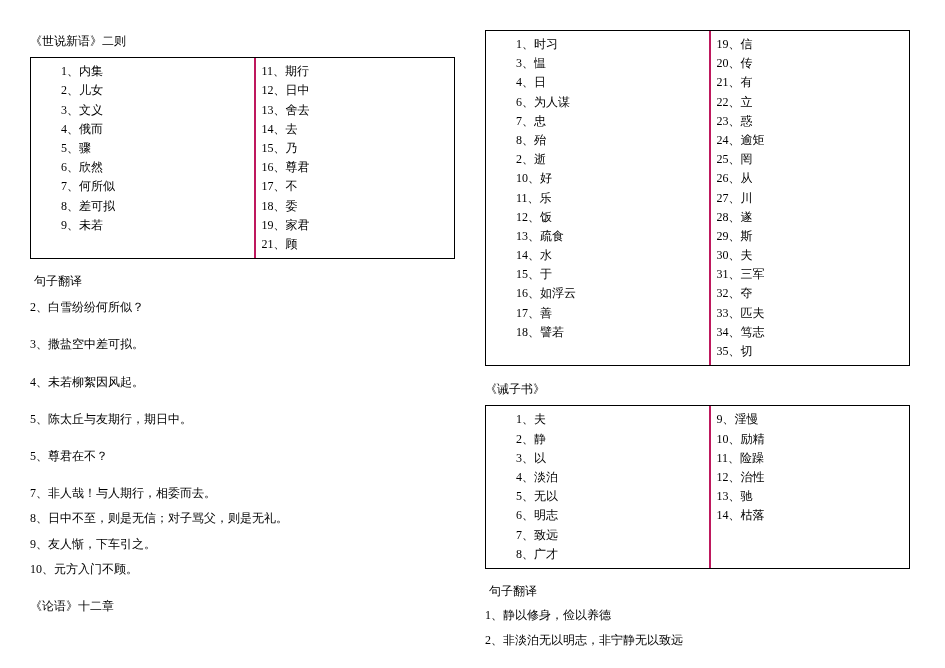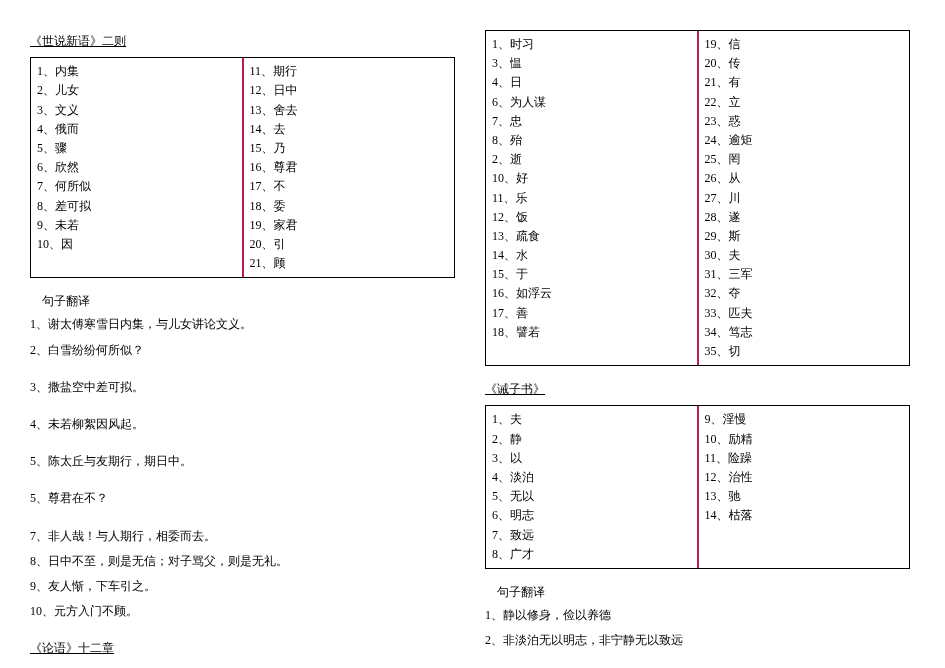--- a/index.html
+++ b/index.html
@@ -19,46 +19,47 @@
   .col {
     width: 470px;
     padding: 30px 15px 10px 30px;
   }
   .col.right {
     padding: 30px 30px 10px 15px;
   }
   .title {
     margin: 2px 0 6px 0;
     line-height: 1.6;
-    text-decoration: underline;
   }
   .vocab-table {
     border: 1px solid #000;
     width: 100%;
     margin-bottom: 14px;
+    padding-left: 24px;
   }
   .vocab-table .cols {
     display: flex;
     width: 100%;
   }
   .vocab-table .vcol {
     flex: 1;
     padding: 4px 6px;
     min-width: 0;
   }
   .vocab-table .vcol + .vcol {
     border-left: 2px solid #be185d;
   }
   .vocab-item {
     line-height: 1.6;
     white-space: nowrap;
   }
   .section-head {
-    margin: 6px 0 4px 12px;
+    margin: 6px 0 4px 4px;
     line-height: 1.6;
+    font-family: Liberation Mono, monospace;
   }
   .sentence {
     margin: 6px 0 18px 0;
     line-height: 1.6;
   }
   .sentence.tight {
     margin: 4px 0 6px 0;
   }
 </style>
 </head>
@@ -74,40 +75,37 @@
         <div class="vcol">
           <div class="vocab-item">1、内集</div>
           <div class="vocab-item">2、儿女</div>
           <div class="vocab-item">3、文义</div>
           <div class="vocab-item">4、俄而</div>
           <div class="vocab-item">5、骤</div>
           <div class="vocab-item">6、欣然</div>
           <div class="vocab-item">7、何所似</div>
           <div class="vocab-item">8、差可拟</div>
           <div class="vocab-item">9、未若</div>
-          <div class="vocab-item">10、因</div>
         </div>
         <div class="vcol">
           <div class="vocab-item">11、期行</div>
           <div class="vocab-item">12、日中</div>
           <div class="vocab-item">13、舍去</div>
           <div class="vocab-item">14、去</div>
           <div class="vocab-item">15、乃</div>
           <div class="vocab-item">16、尊君</div>
           <div class="vocab-item">17、不</div>
           <div class="vocab-item">18、委</div>
           <div class="vocab-item">19、家君</div>
-          <div class="vocab-item">20、引</div>
           <div class="vocab-item">21、顾</div>
         </div>
       </div>
     </div>
 
     <div class="section-head">句子翻译</div>
-    <div class="sentence tight">1、谢太傅寒雪日内集，与儿女讲论文义。</div>
     <div class="sentence">2、白雪纷纷何所似？</div>
     <div class="sentence">3、撒盐空中差可拟。</div>
     <div class="sentence">4、未若柳絮因风起。</div>
     <div class="sentence">5、陈太丘与友期行，期日中。</div>
     <div class="sentence">5、尊君在不？</div>
     <div class="sentence tight">7、非人哉！与人期行，相委而去。</div>
     <div class="sentence tight">8、日中不至，则是无信；对子骂父，则是无礼。</div>
     <div class="sentence tight">9、友人惭，下车引之。</div>
     <div class="sentence">10、元方入门不顾。</div>
 

